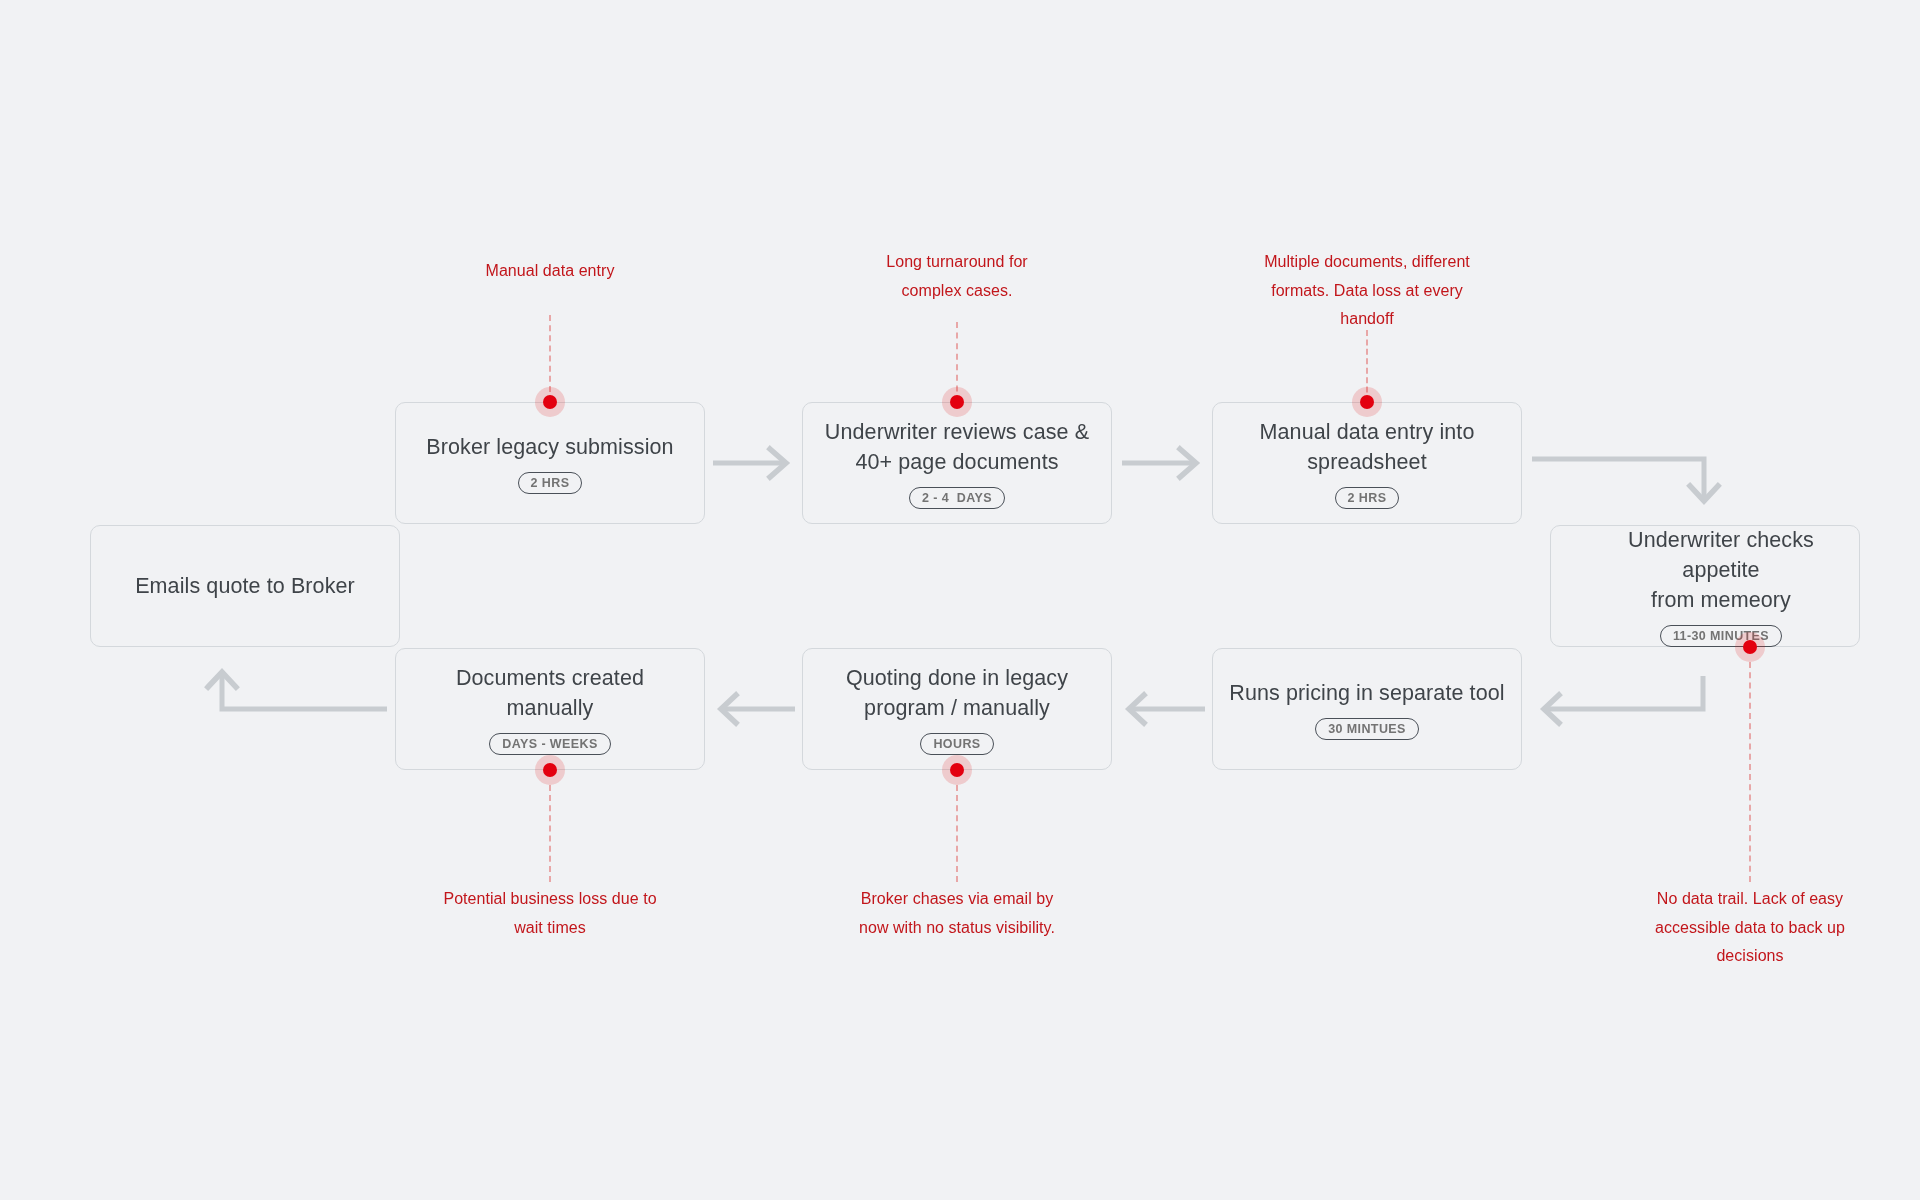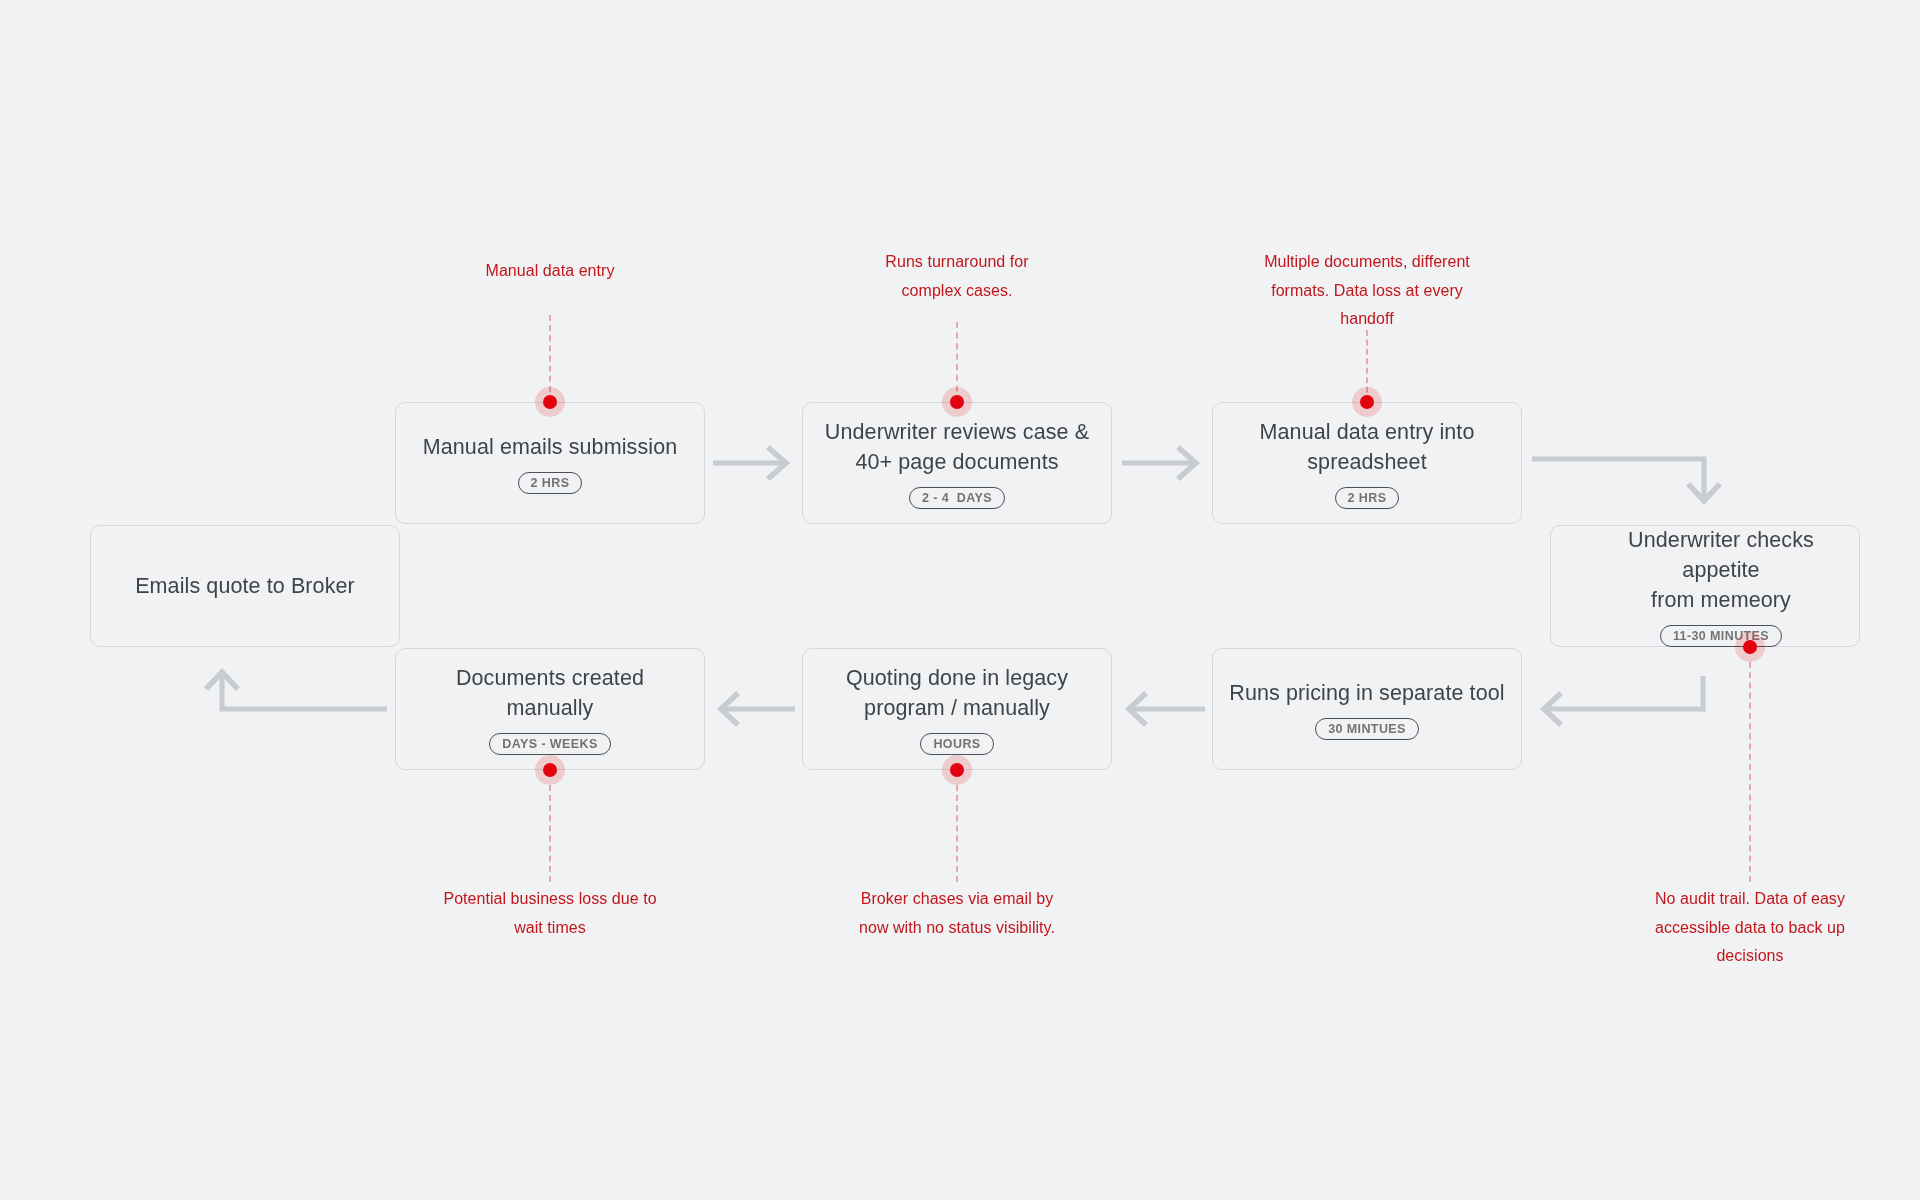--- a/index.html
+++ b/index.html
@@ -135,21 +135,21 @@
       </g>
 
       <g>
         <polyline points="387,709 222,709 222,673"></polyline>
         <polyline points="208,687 222,672 236,687" stroke-width="5.5" stroke-linecap="square"></polyline>
       </g>
     </g>
   </svg>
 
   <div class="node" style="left:395px; top:402px; width:310px; height:122px;">
-    <div class="node-label">Manual emails submission</div>
+    <div class="node-label">Broker legacy submission</div>
     <div class="node-badge">2 HRS</div>
   </div>
 
   <div class="node" style="left:802px; top:402px; width:310px; height:122px;">
     <div class="node-label">Underwriter reviews case &amp;
 40+ page documents</div>
     <div class="node-badge">2 - 4  DAYS</div>
   </div>
 
   <div class="node" style="left:1212px; top:402px; width:310px; height:122px;">
@@ -194,28 +194,28 @@
 
   <div class="pain-dot" style="left:535px; top:387px;"></div>
   <div class="pain-dot" style="left:942px; top:387px;"></div>
   <div class="pain-dot" style="left:1352px; top:387px;"></div>
   <div class="pain-dot" style="left:1735px; top:632px;"></div>
   <div class="pain-dot" style="left:942px; top:755px;"></div>
   <div class="pain-dot" style="left:535px; top:755px;"></div>
 
   <div class="annotation" style="left:390px; top:257px; width:320px;">Manual data entry</div>
 
-  <div class="annotation" style="left:797px; top:248px; width:320px;">Runs turnaround for
+  <div class="annotation" style="left:797px; top:248px; width:320px;">Long turnaround for
 complex cases.</div>
 
   <div class="annotation" style="left:1207px; top:248px; width:320px;">Multiple documents, different
 formats. Data loss at every
 handoff</div>
 
-  <div class="annotation" style="left:1585px; top:885px; width:330px;">No audit trail. Data of easy
+  <div class="annotation" style="left:1585px; top:885px; width:330px;">No data trail. Lack of easy
 accessible data to back up
 decisions</div>
 
   <div class="annotation" style="left:385px; top:885px; width:330px;">Potential business loss due to
 wait times</div>
 
   <div class="annotation" style="left:797px; top:885px; width:320px;">Broker chases via email by
 now with no status visibility.</div>
 
 </div>

